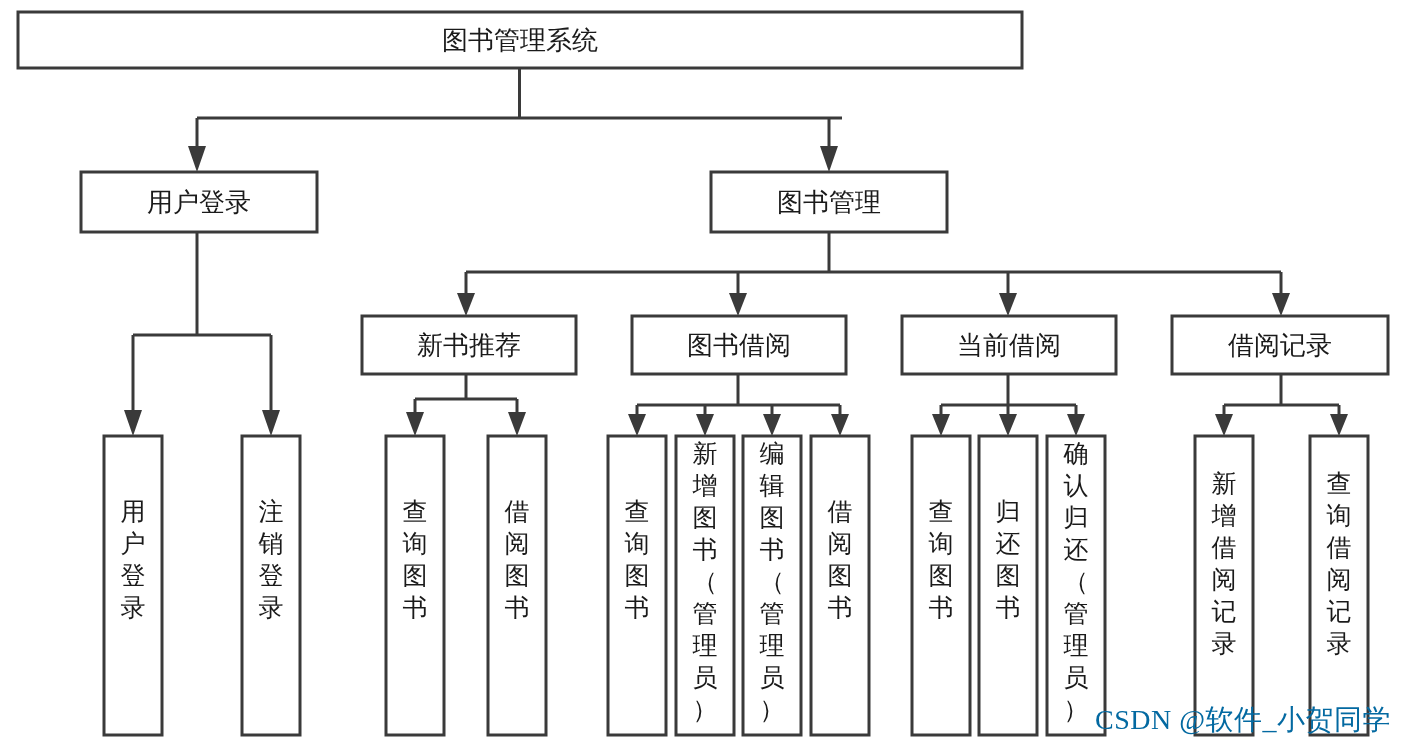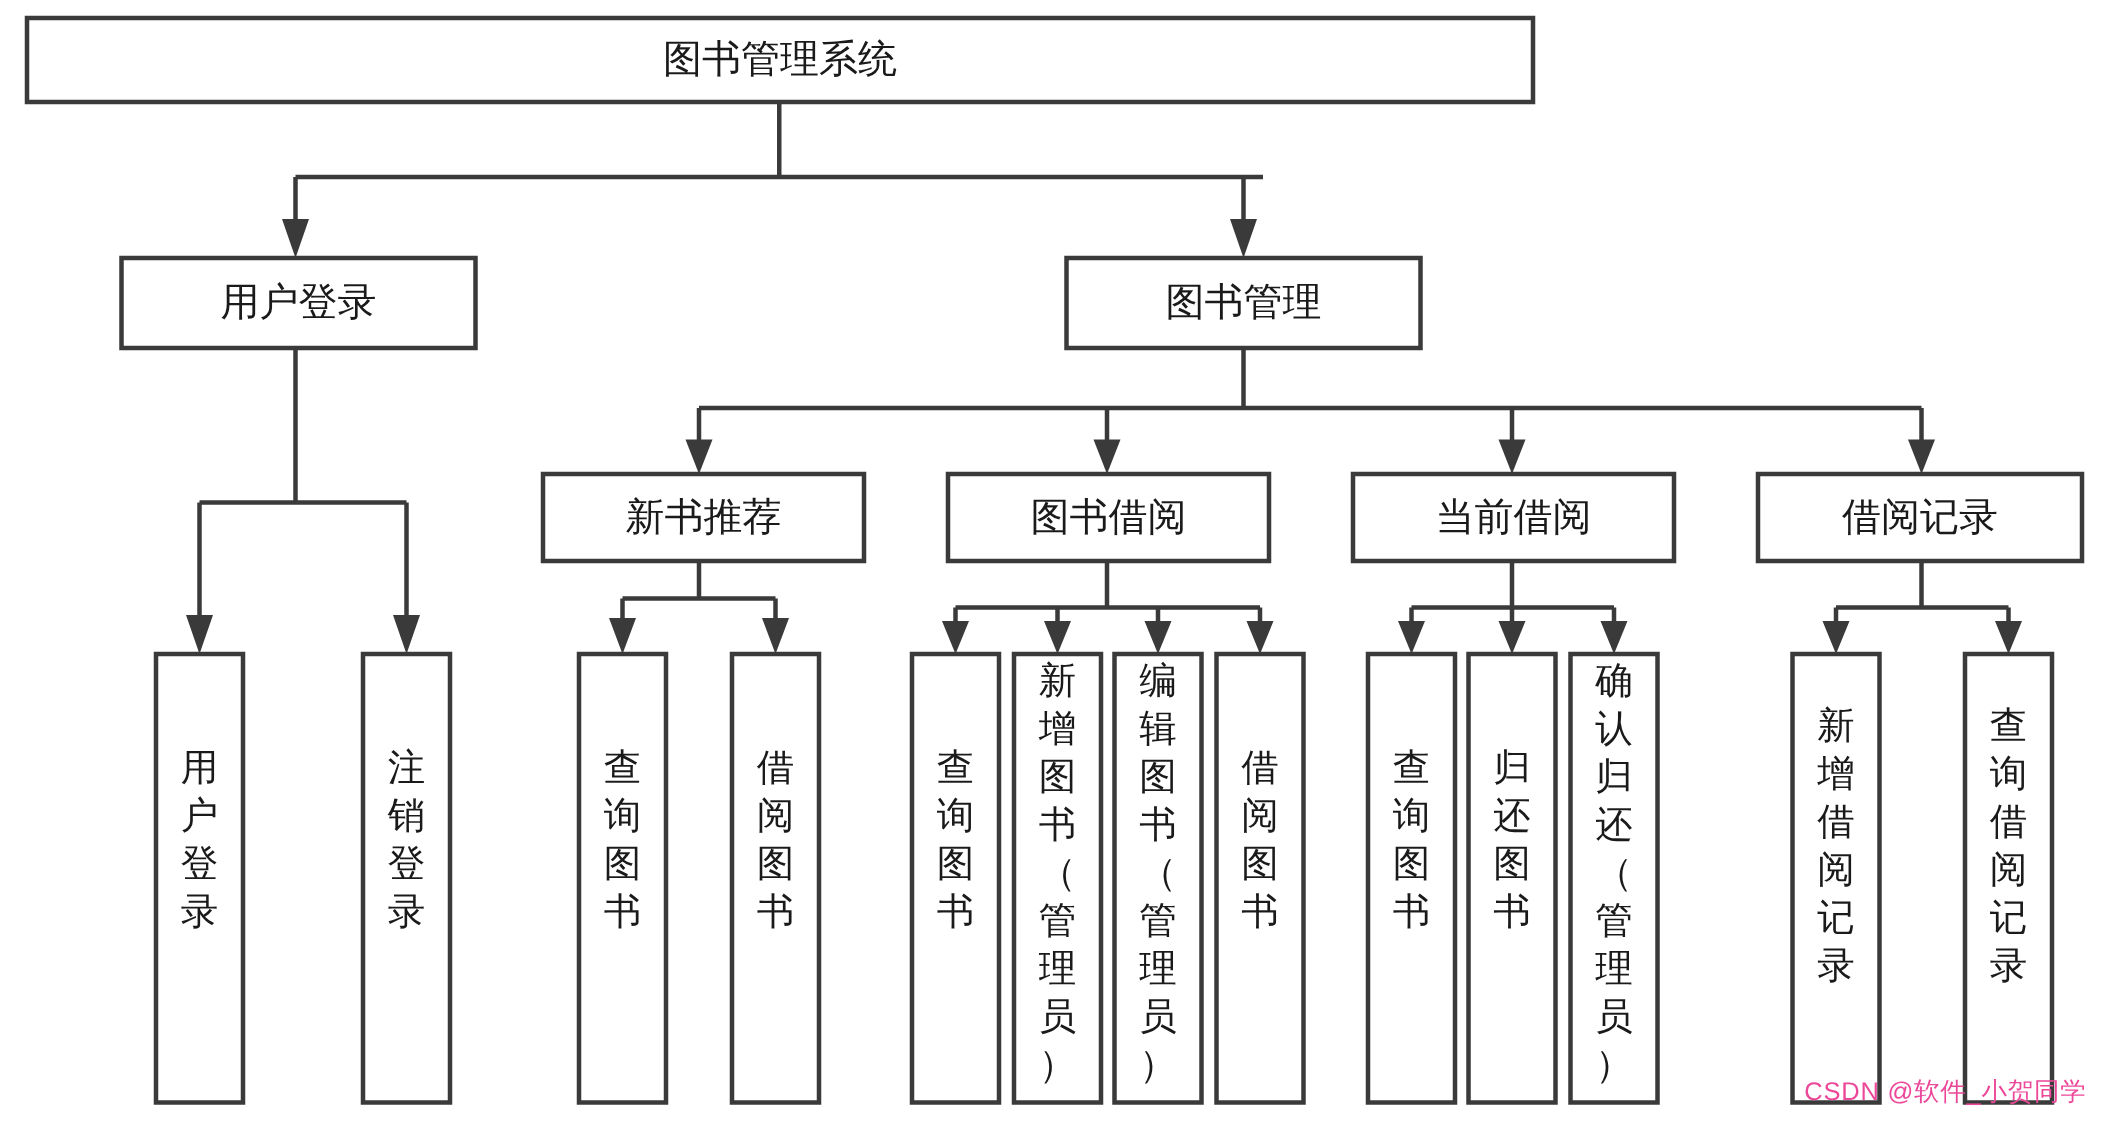--- a/index.html
+++ b/index.html
@@ -51,23 +51,23 @@
   .node-label-v {
     font-family: "DejaVu Sans", "Liberation Sans", sans-serif;
     font-size: 25px;
     fill: #1a1a1a;
     text-anchor: middle;
   }
   .watermark {
     position: absolute;
     right: 14px;
     bottom: 8px;
-    font-family: Liberation Sans, sans-serif;
-    font-size: 17px;
-    color: #ec4899;
+    font-family: Liberation Serif, serif;
+    font-size: 28px;
+    color: #0369a1;
     letter-spacing: 0.5px;
     white-space: nowrap;
     user-select: none;
   }
 </style>
 </head>
 <body>
 
 <div id="diagram-root">
   <svg class="flow" viewBox="0 0 1405 747" xmlns="http://www.w3.org/2000/svg">

